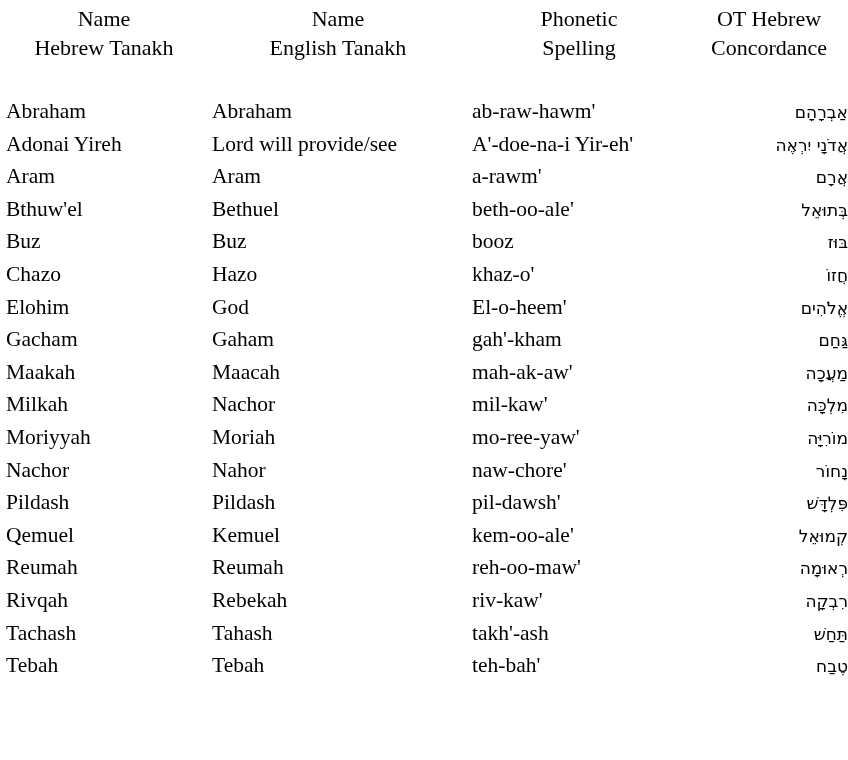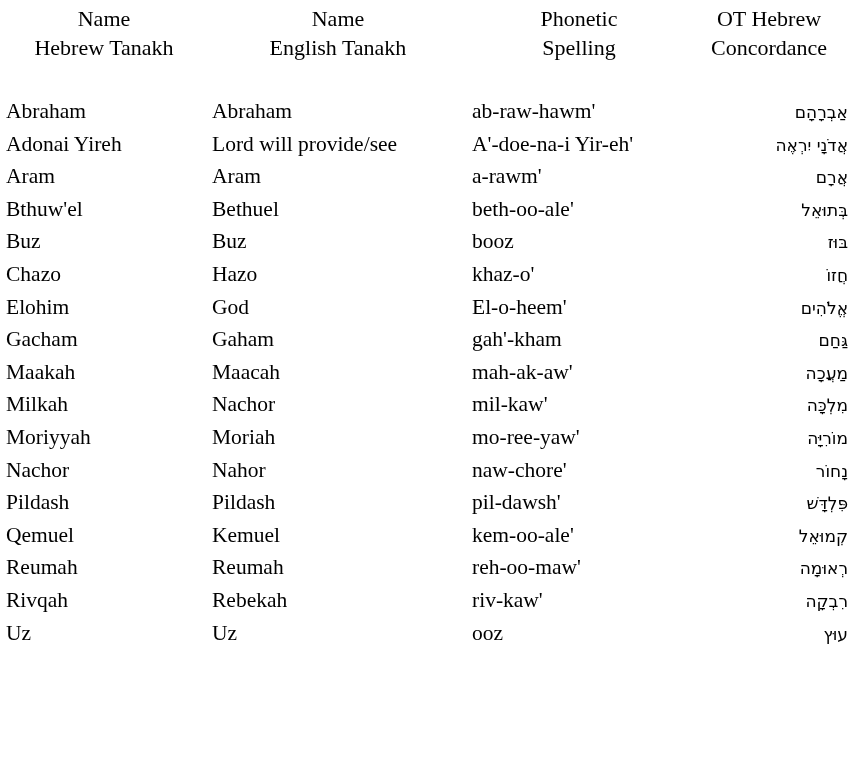--- a/index.html
+++ b/index.html
@@ -193,20 +193,26 @@
         <td class="col-phonetic">reh-oo-maw'</td>
         <td class="col-concordance">רְאוּמָה</td>
       </tr>
       <tr>
         <td class="col-hebrew-name">Rivqah</td>
         <td class="col-english-name">Rebekah</td>
         <td class="col-phonetic">riv-kaw'</td>
         <td class="col-concordance">רִבְקָה</td>
       </tr>
       <tr>
-        <td class="col-hebrew-name">Uz</td>
-        <td class="col-english-name">Uz</td>
-        <td class="col-phonetic">ooz</td>
-        <td class="col-concordance">עוּץ</td>
+        <td class="col-hebrew-name">Tachash</td>
+        <td class="col-english-name">Tahash</td>
+        <td class="col-phonetic">takh'-ash</td>
+        <td class="col-concordance">תַּחַשׁ</td>
+      </tr>
+      <tr>
+        <td class="col-hebrew-name">Tebah</td>
+        <td class="col-english-name">Tebah</td>
+        <td class="col-phonetic">teh-bah'</td>
+        <td class="col-concordance">טֶבַח</td>
       </tr>
     </tbody>
   </table>
 </div>
 
 </body></html>

